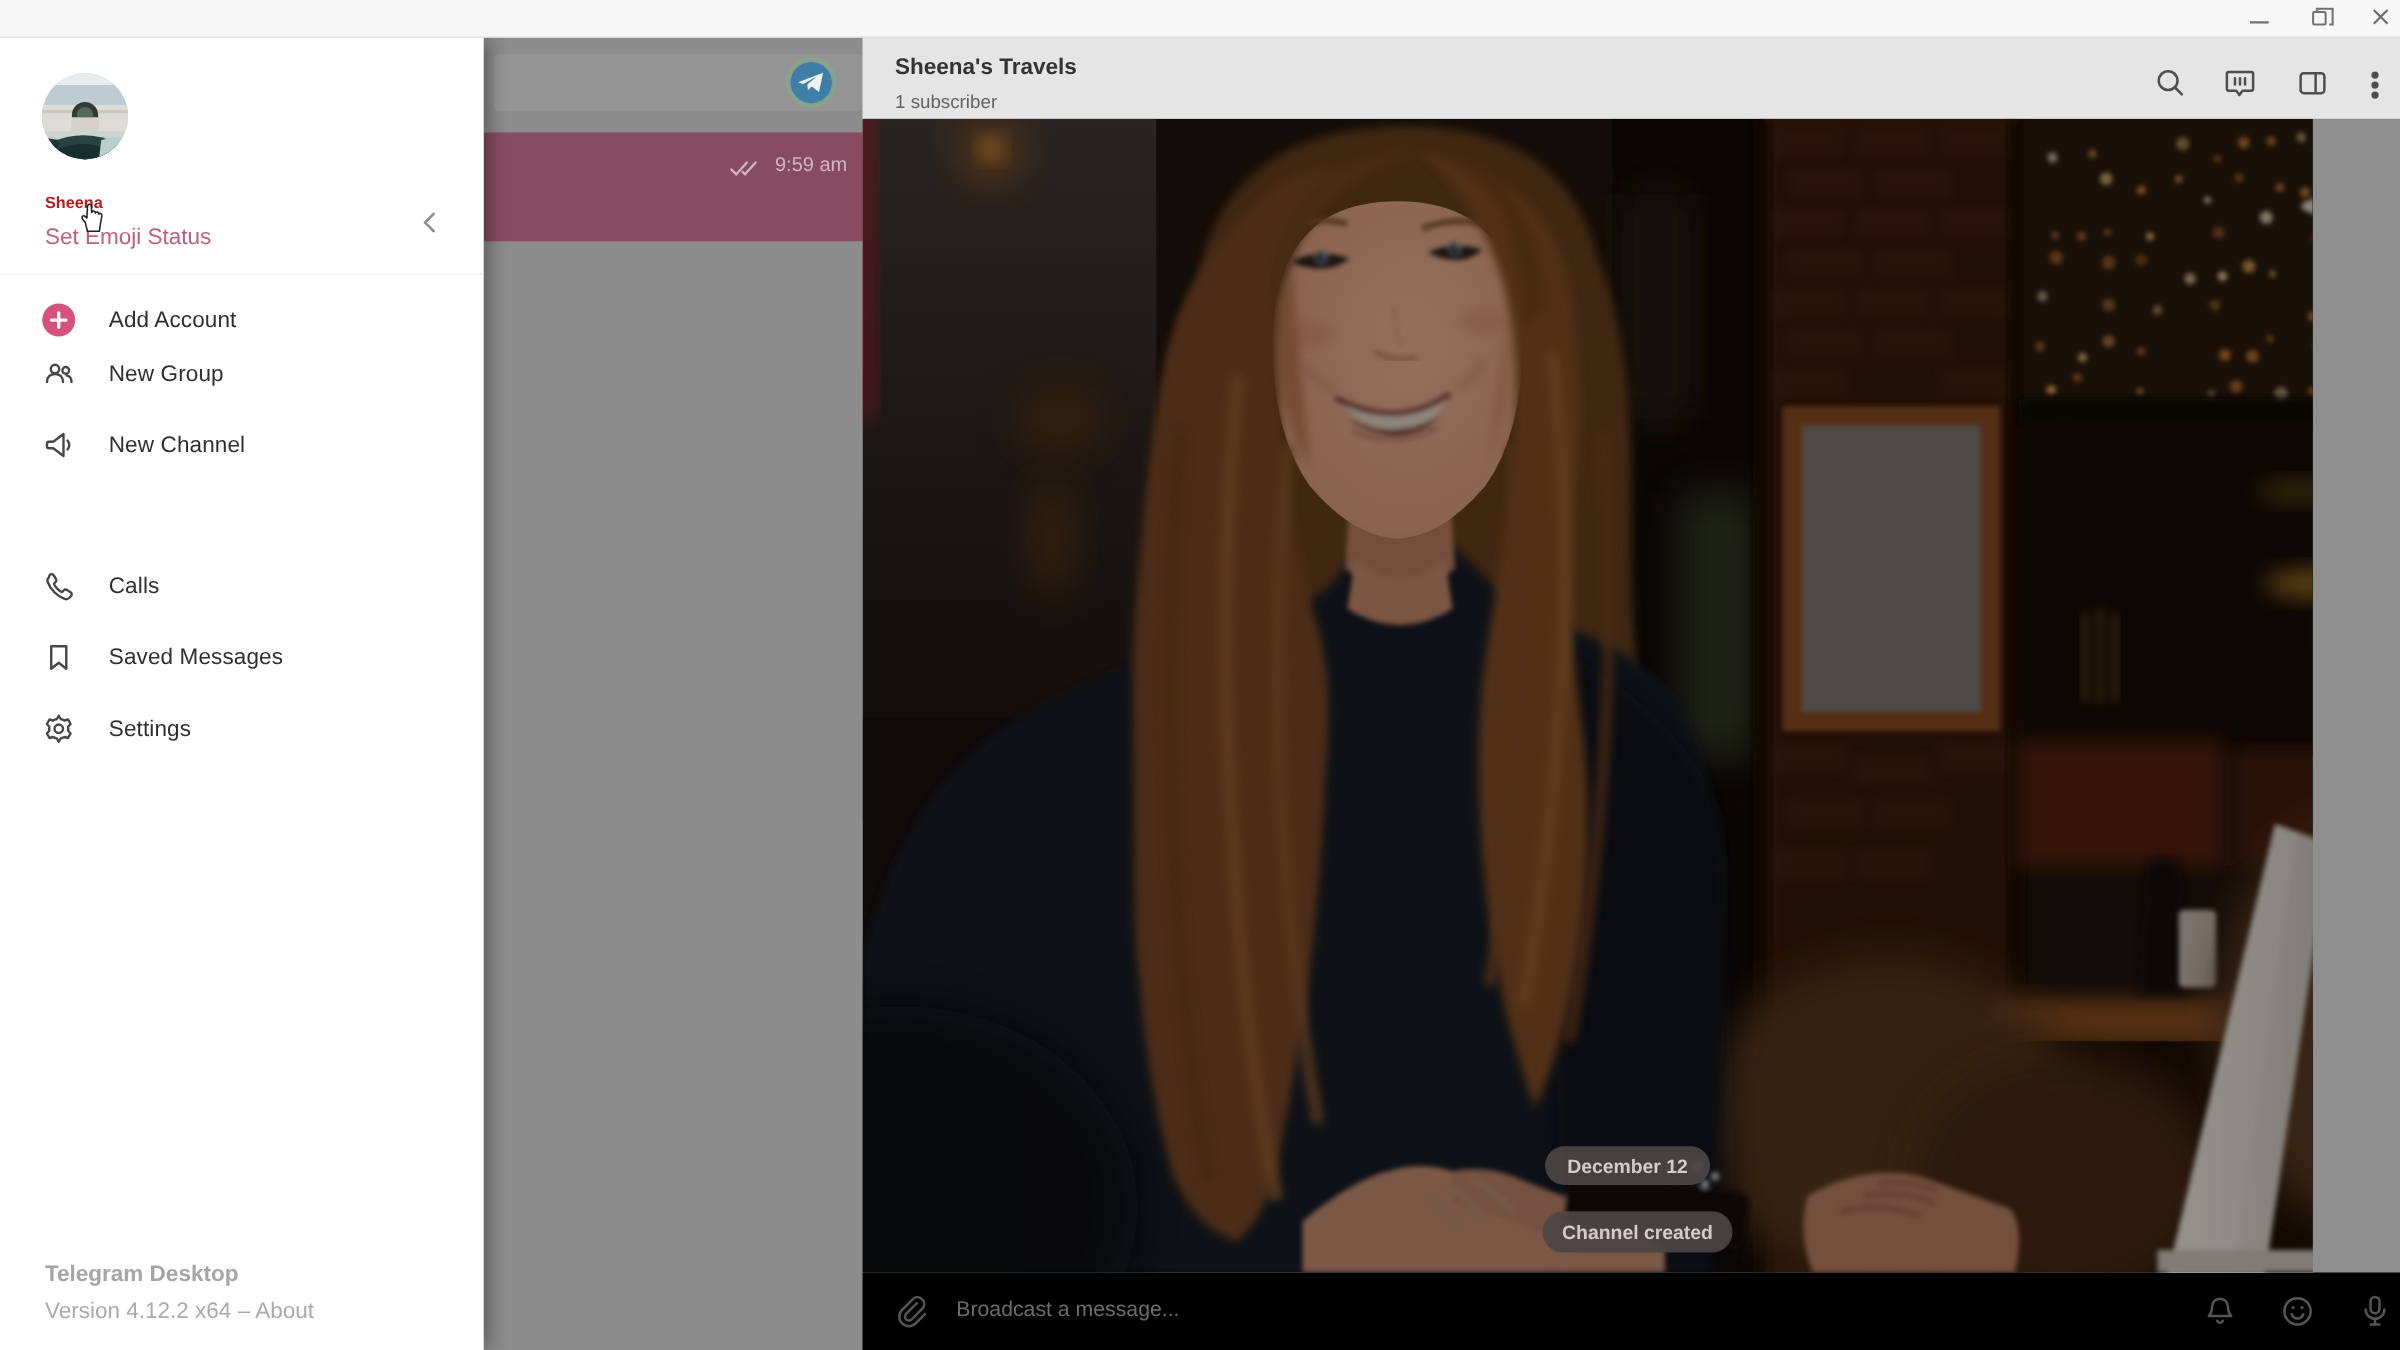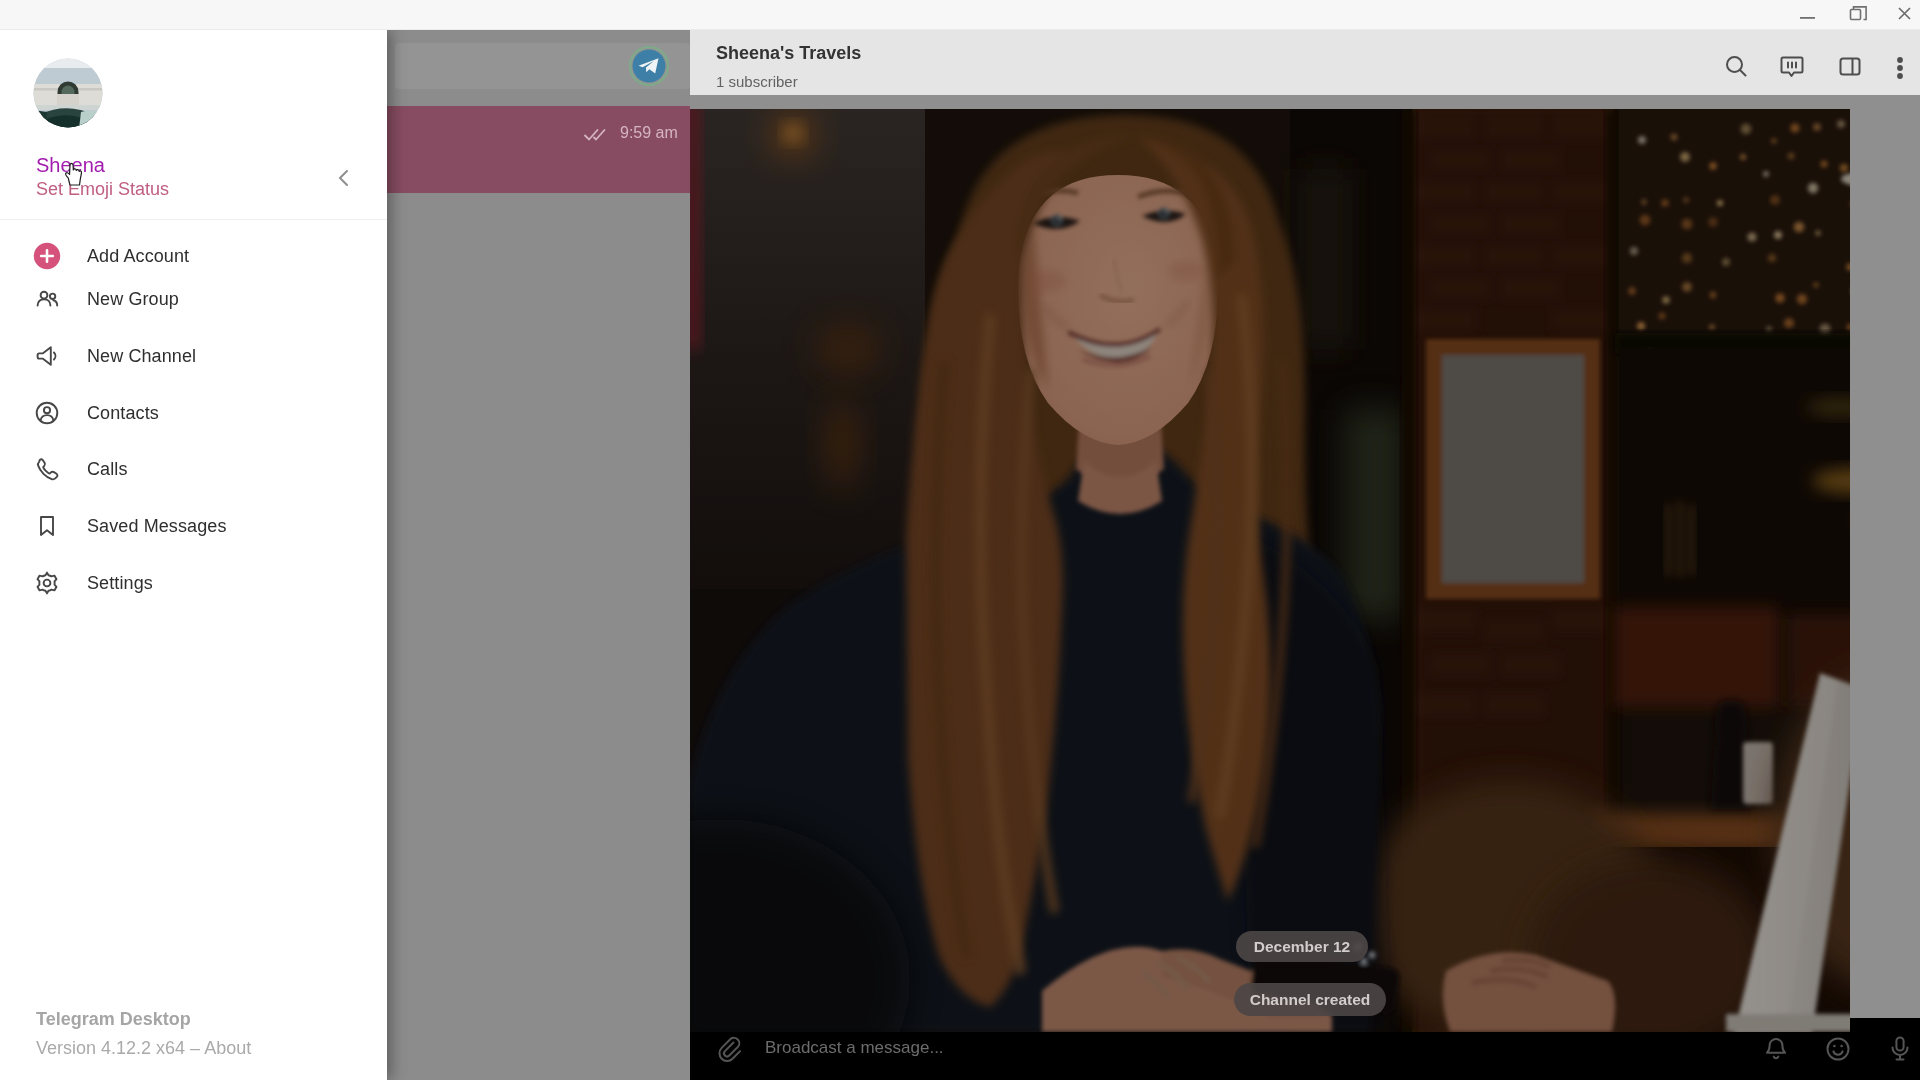--- a/index.html
+++ b/index.html
@@ -6,21 +6,21 @@
 #app{position:absolute;left:0;top:0;width:1920px;height:1080px}
 .abs{position:absolute}
 #titlebar{left:0;top:0;width:1920px;height:30px;background:#f7f7f7;border-bottom:1px solid #ececec;z-index:50}
 #menu{left:0;top:30px;width:387px;height:1050px;background:#ffffff;z-index:40;box-shadow:4px 0 14px rgba(0,0,0,0.35)}
 .mitem{position:absolute;left:0;width:387px;height:56px}
 .mlabel{position:absolute;left:87px;top:50%;transform:translateY(-50%);font-size:18px;font-weight:400;color:#2f2f2f;letter-spacing:.1px}
 .micon{position:absolute;left:33px;top:50%;transform:translateY(-50%)}
 #chatlist{left:387px;top:30px;width:303px;height:1050px;background:#8c8c8c;z-index:10}
 #chathead{left:690px;top:30px;width:1230px;height:65px;background:#e5e5e5;z-index:10}
 #inputbar{left:690px;top:1018px;width:1230px;height:62px;background:#000000;z-index:10}
-#photo{left:690px;top:109px;width:1160px;height:923px;z-index:10;overflow:hidden}
+#photo{left:690px;top:95px;width:1160px;height:923px;z-index:10;overflow:hidden}
 .hairline{position:absolute;left:0;right:0;height:1px;background:#efefef}
 </style></head>
 <body>
 <div id="app">
   <div class="abs" id="titlebar">
     <svg class="abs" style="left:1790px;top:0" width="130" height="30" viewBox="0 0 130 30">
       <rect x="10" y="17" width="15" height="1.8" fill="#707070"></rect>
       <g stroke="#707070" stroke-width="1.6" fill="none">
         <rect x="60.5" y="9.5" width="10" height="10" rx="1"></rect>
         <path d="M63.5 9.5 v-2.6 h12.6 v12.6 h-2.6"></path>
@@ -43,21 +43,21 @@
         <path d="M24.5 34 a10.5 10.5 0 0 1 21 0 l0 2 -21 0 Z" fill="#2f3a33"></path>
         <path d="M28.5 34 a6.5 6.5 0 0 1 13 0 l0 2 -13 0 Z" fill="#54685c"></path>
         <rect x="24" y="36" width="22" height="13" fill="#d5d2cb"></rect>
         <rect x="0" y="47" width="70" height="5" fill="#cdd4d2"></rect>
         <path d="M8 56 q26 -12 54 1 l0 16 -54 0 Z" fill="#29433f"></path>
         <path d="M14 61 q20 -8 40 1 l0 10 -40 0 Z" fill="#152f2b"></path>
         <path d="M48 54 q14 -4 22 5 l0 12 -24 0 Z" fill="#b9cfc9"></path>
         <path d="M0 52 l14 2 0 16 -14 0 Z" fill="#1d3833"></path>
       </g>
     </svg>
-    <div class="abs" style="left:36px;top:124px;font-size:20px;font-weight:400;color:#a21caf">Sheena</div>
+    <div class="abs" style="left:36px;top:124px;font-size:13px;font-weight:700;color:#b91c1c">Sheena</div>
     <div class="abs" style="left:36px;top:149px;font-size:18px;color:#c05e82">Set Emoji Status</div>
     <svg class="abs" style="left:62px;top:130px;z-index:5" width="23" height="27" viewBox="0 0 26 30">
       <path d="M9 28 L7 20 Q3 16 4.5 14.5 Q6 13 8.5 16 L9 6 Q9 3.5 10.8 3.5 Q12.4 3.5 12.6 6 L12.8 11 Q13 9.6 14.6 9.8 Q16.2 10 16.2 11.6 Q16.6 10.4 18 10.7 Q19.5 11 19.4 12.6 Q19.9 11.7 21 12 Q22.3 12.4 22 14.5 L20.6 22 L19.8 28 Z" fill="#ffffff" stroke="#222" stroke-width="1.4" stroke-linejoin="round"></path>
     </svg>
     <svg class="abs" style="left:334px;top:138px" width="20" height="20" viewBox="0 0 20 20">
       <path d="M13 3 L6 10 L13 17" stroke="#8f8f8f" stroke-width="2" fill="none" stroke-linecap="round"></path>
     </svg>
     <div class="hairline" style="top:189px"></div>
 
     <div class="mitem" style="top:198px">
@@ -75,28 +75,20 @@
         <path d="M20.3 15.3 c2.4 0.5 3.9 2.4 3.9 5.2"></path>
       </svg>
       <div class="mlabel">New Group</div>
     </div>
     <div class="mitem" style="top:298px">
       <svg class="micon" width="28" height="28" viewBox="0 0 28 28" fill="none" stroke="#474747" stroke-width="1.9" stroke-linecap="round" stroke-linejoin="round">
         <path d="M6.2 11.4 h3.4 l8.2 -6.2 v17.6 l-8.2 -6.2 h-3.4 a1.6 1.6 0 0 1 -1.6 -1.6 v-2 a1.6 1.6 0 0 1 1.6 -1.6 z"></path>
         <path d="M21 10.5 a5 5 0 0 1 0 7"></path>
       </svg>
       <div class="mlabel">New Channel</div>
-    </div>
-    <div class="mitem" style="top:355px">
-      <svg class="micon" width="28" height="28" viewBox="0 0 28 28" fill="none" stroke="#474747" stroke-width="1.9" stroke-linecap="round" stroke-linejoin="round">
-        <circle cx="14" cy="14" r="10.3"></circle>
-        <circle cx="14" cy="11.2" r="3.1"></circle>
-        <path d="M7.6 21.4 c0.6-3.8 3.2-5.3 6.4-5.3 c3.2 0 5.8 1.5 6.4 5.3"></path>
-      </svg>
-      <div class="mlabel">Contacts</div>
     </div>
     <div class="mitem" style="top:411px">
       <svg class="micon" width="28" height="28" viewBox="0 0 28 28" fill="none" stroke="#474747" stroke-width="1.9" stroke-linecap="round" stroke-linejoin="round">
         <path d="M6.8 4.9 c1 -0.9 2.4 -0.8 3.1 0.3 l1.7 2.6 c0.6 1 0.5 2.2 -0.3 3l-1.1 1.1 c-0.3 0.3 0.9 2.3 2.6 4 c1.7 1.7 3.6 2.9 4 2.6 l1.1 -1.1 c0.8 -0.8 2 -0.9 3 -0.3 l2.6 1.7 c1.1 0.7 1.2 2.1 0.3 3.1 l-1.3 1.3 c-1 1 -2.5 1.4 -3.8 0.9 c-2.9 -1 -5.7 -2.8 -8.2 -5.3 c-2.5 -2.5 -4.3 -5.3 -5.3 -8.2 c-0.5 -1.3 -0.1 -2.8 0.9 -3.8 z"></path>
       </svg>
       <div class="mlabel">Calls</div>
     </div>
     <div class="mitem" style="top:525px">
       <svg class="micon" width="28" height="28" viewBox="0 0 28 28" fill="none" stroke="#474747" stroke-width="1.9" stroke-linecap="round" stroke-linejoin="round">
         <circle cx="14" cy="14" r="3.4"></circle>

